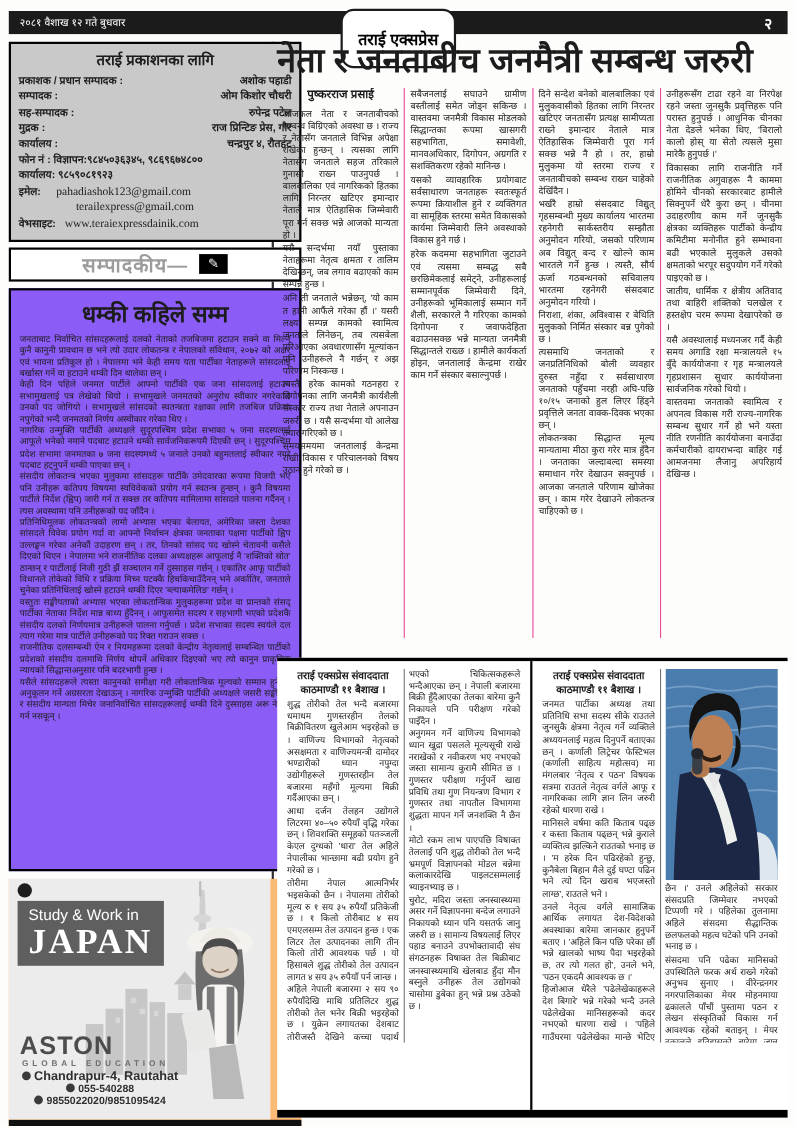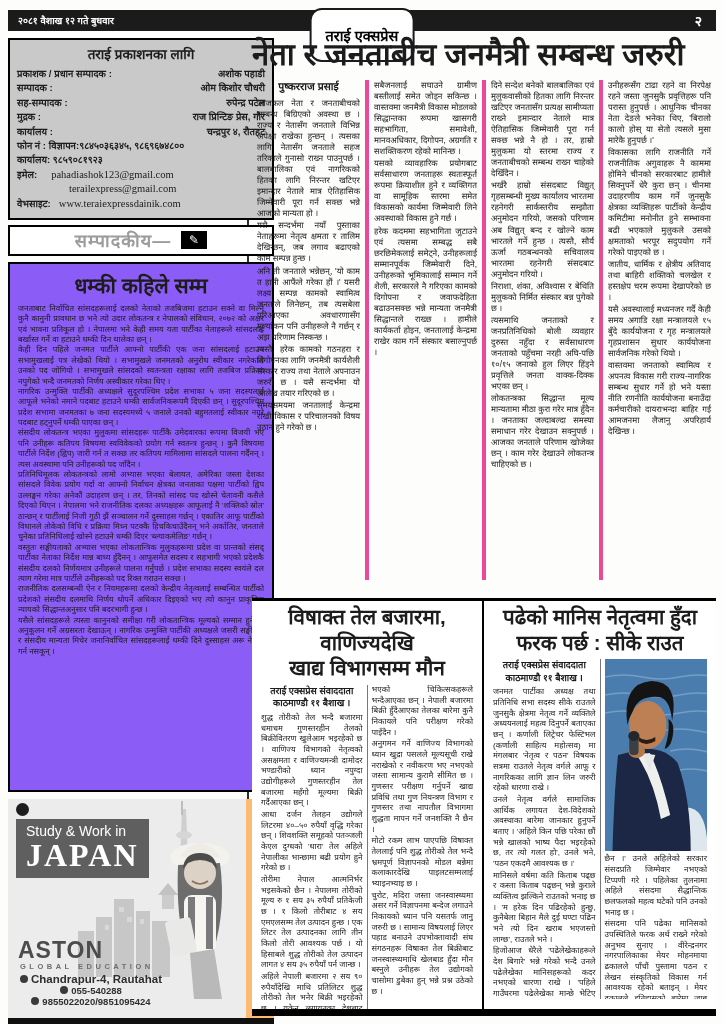--- a/index.html
+++ b/index.html
@@ -7,21 +7,21 @@
   .page {
     position:relative; width:724px; height:1024px; background:#fdfdfc;
     font-family:"Liberation Sans","DejaVu Sans",sans-serif; color:#1c1c1c;
     margin:0 auto; overflow:hidden;
   }
   
   .topbar {
     position:absolute; left:8px; top:10px; width:708px; height:21px;
     background:#1b1b1b; color:#fff; display:flex; align-items:center;
   }
-  .topbar .date { font-size:9.5px; font-weight:bold; padding-left:10px; }
+  .topbar .date { font-size:9.5px; font-weight:normal; padding-left:10px; }
   .topbar .pagenum { font-size:14px; font-weight:bold; margin-left:auto; padding-right:14px; }
   .masthead {
     position:absolute; left:50%; top:-2px; transform:translateX(-50%);
     background:#fff; color:#000; border:2px solid #1b1b1b; border-radius:12px;
     font-size:14.5px; font-weight:bold; padding:15px 14px; white-space:nowrap;
   }
   
   .left-rail { position:absolute; left:8px; top:38px; width:266px; }
   .v-sep { position:absolute; left:247px; top:38px; width:2px; height:978px; background:#2e2e2e; }
 
@@ -52,21 +52,21 @@
   .ad-contact { position:absolute; left:8px; top:174px; width:150px; text-align:center; color:#2f2f2f; }
   .ad-address { font-size:11.5px; font-weight:bold; }
   .ad-phone, .ad-mobile { font-size:9.5px; font-weight:bold; }
   .mini-ico { display:inline-block; width:8px; height:8px; border-radius:50%; background:#3a3a3a; margin-right:3px; }
 
   
   .main-article { position:absolute; left:252px; top:38px; width:464px; height:556px; }
   .main-headline { font-size:31px; font-weight:bold; text-align:left; line-height:1.1; white-space:nowrap; }
   .main-cols { display:flex; margin-top:8px; height:500px; overflow:hidden; }
   .mcol { flex:1 1 0; padding:0 5px; font-size:8.3px; line-height:1.33; text-align:justify; overflow:hidden; }
-  .mcol + .mcol { border-left:4px solid #ec4899; }
+  .mcol + .mcol { border-left:1px solid #ec4899; }
   .byline-center { text-align:center; font-weight:bold; font-size:10.5px; margin-bottom:4px; }
   .mcol .para, .acol .para { margin-bottom:1px; }
 
   
   .bottom-section {
     position:absolute; left:252px; top:598px; width:464px; height:418px;
     border-top:3px solid #000; border-bottom:7px solid #000; display:flex; background:#fff;
   }
   .b-article { width:50%; padding:3px 5px 0; overflow:hidden; }
   .b-article.first { border-right:2px solid #000; }
@@ -239,24 +239,20 @@
             <p class="para">यसै अवस्थालाई मध्यनजर गर्दै केही समय अगाडि रक्षा मन्त्रालयले १५ बुँदे कार्ययोजना र गृह मन्त्रालयले गृहप्रशासन सुधार कार्ययोजना सार्वजनिक गरेको थियो ।</p>
             <p class="para">वास्तवमा जनताको स्वामित्व र अपनत्व विकास गरी राज्य-नागरिक सम्बन्ध सुधार गर्ने हो भने यस्ता नीति रणनीति कार्ययोजना बनाउँदा कर्मचारीको दायराभन्दा बाहिर गई आमजनमा लैजानु अपरिहार्य देखिन्छ ।</p>
           </div>
       </div>
     </div>
   </div>
 
   <div class="bottom-section">
 
     <div class="b-article first">
-      <div class="b-headline">
-        <div>विषाक्त तेल बजारमा, वाणिज्यदेखि</div>
-        <div>खाद्य विभागसम्म मौन</div>
-      </div>
       <div class="b-cols">
         <div class="acol">
           <div class="byline-block">
             <div>तराई एक्सप्रेस संवाददाता</div>
             <div>काठमाण्डौ ११ बैशाख ।</div>
           </div>
           <div>
               <p class="para">शुद्ध तोरीको तेल भन्दै बजारमा धमाधम गुणस्तरहीन तेलको बिक्रीवितरण खुलेआम भइरहेको छ । वाणिज्य विभागको नेतृत्वको असक्षमता र वाणिज्यमन्त्री दामोदर भण्डारीको ध्यान नपुग्दा उद्योगीहरूले गुणस्तरहीन तेल बजारमा महँगो मूल्यमा बिक्री गर्दैआएका छन् ।</p>
               <p class="para">आधा दर्जन तेलहन उद्योगले लिटरमा ४०–५० रुपैयाँ वृद्धि गरेका छन् । शिवशक्ति समूहको पतञ्जली केएल दुग्धको 'धारा' तेल अहिले नेपालीका भान्छामा बढी प्रयोग हुने गरेको छ ।</p>
               <p class="para">तोरीमा नेपाल आत्मनिर्भर भइसकेको छैन । नेपालमा तोरीको मूल्य रु १ सय ३५ रुपैयाँ प्रतिकेजी छ । १ किलो तोरीबाट ४ सय एमएलसम्म तेल उत्पादन हुन्छ । एक लिटर तेल उत्पादनका लागि तीन किलो तोरी आवश्यक पर्छ । यो हिसाबले शुद्ध तोरीको तेल उत्पादन लागत ४ सय ३५ रुपैयाँ पर्न जान्छ ।</p>
@@ -268,34 +264,30 @@
               <p class="para">भएको चिकित्सकहरूले भन्दैआएका छन् । नेपाली बजारमा बिक्री हुँदैआएका तेलका बारेमा कुनै निकायले पनि परीक्षण गरेको पाइँदैन ।</p>
               <p class="para">अनुगमन गर्ने वाणिज्य विभागको ध्यान खुद्रा पसलले मूल्यसूची राखे नराखेको र नवीकरण भए नभएको जस्ता सामान्य कुरामै सीमित छ । गुणस्तर परीक्षण गर्नुपर्ने खाद्य प्रविधि तथा गुण नियन्त्रण विभाग र गुणस्तर तथा नापतौल विभागमा शुद्धता मापन गर्ने जनशक्ति नै छैन ।</p>
               <p class="para">मोटो रकम लाभ पाएपछि विषाक्त तेललाई पनि शुद्ध तोरीको तेल भन्दै भ्रमपूर्ण विज्ञापनको मोडल बन्नेमा कलाकारदेखि पाइलटसम्मलाई भ्याइनभ्याइ छ ।</p>
               <p class="para">चुरोट, मदिरा जस्ता जनस्वास्थ्यमा असर गर्ने विज्ञापनमा बन्देज लगाउने निकायको ध्यान पनि यसतर्फ जानु जरुरी छ । सामान्य विषयलाई लिएर पहाड बनाउने उपभोक्तावादी संघ संगठनहरू विषाक्त तेल बिक्रीबाट जनस्वास्थ्यमाथि खेलबाड हुँदा मौन बस्नुले उनीहरू तेल उद्योगको चासोमा डुबेका हुन् भन्ने प्रश्न उठेको छ ।</p>
             </div>
         </div>
       </div>
     </div>
 
     <div class="b-article">
-      <div class="b-headline">
-        <div>पढेको मानिस नेतृत्वमा हुँदा</div>
-        <div>फरक पर्छ : सीके राउत</div>
-      </div>
       <div class="b-cols">
         <div class="acol">
           <div class="byline-block">
             <div>तराई एक्सप्रेस संवाददाता</div>
             <div>काठमाण्डौ ११ बैशाख ।</div>
           </div>
           <div>
               <p class="para">जनमत पार्टीका अध्यक्ष तथा प्रतिनिधि सभा सदस्य सीके राउतले जुनसुकै क्षेत्रमा नेतृत्व गर्ने व्यक्तिले अध्ययनलाई महत्व दिनुपर्ने बताएका छन् । कर्णाली लिट्रेचर फेस्टिभल (कर्णाली साहित्य महोत्सव) मा मंगलबार 'नेतृत्व र पठन' विषयक सत्रमा राउतले नेतृत्व वर्गले आफू र नागरिकका लागि ज्ञान लिन जरुरी रहेको धारणा राखे ।</p>
+              <p class="para">मानिसले वर्षमा कति किताब पढ्छ र कस्ता किताब पढ्छन् भन्ने कुराले व्यक्तित्व झल्किने राउतको भनाइ छ । 'म हरेक दिन पढिरहेको हुन्छु, कुनैबेला बिहान मैले दुई घण्टा पढिन भने त्यो दिन खराब भएजस्तो लाग्छ', राउतले भने ।</p>
               <p class="para">उनले नेतृत्व वर्गले सामाजिक आर्थिक लगायत देश-विदेशको अवस्थाका बारेमा जानकार हुनुपर्ने बताए । 'अहिले किन पछि परेका छौं भन्ने खालको भाष्य पैदा भइरहेको छ, तर त्यो गलत हो', उनले भने, 'पठन एकदमै आवश्यक छ ।'</p>
-              <p class="para">मानिसले वर्षमा कति किताब पढ्छ र कस्ता किताब पढ्छन् भन्ने कुराले व्यक्तित्व झल्किने राउतको भनाइ छ । 'म हरेक दिन पढिरहेको हुन्छु, कुनैबेला बिहान मैले दुई घण्टा पढिन भने त्यो दिन खराब भएजस्तो लाग्छ', राउतले भने ।</p>
               <p class="para">हिजोआज धेरैले 'पढेलेखेकाहरूले देश बिगारे' भन्ने गरेको भन्दै उनले पढेलेखेका मानिसहरूको कदर नभएको धारणा राखे । 'पहिले गाउँघरमा पढेलेखेका मान्छे भेटिए सम्मान हुन्थ्यो, अहिले त आक्रोश पोखिन्छ,' उनले भने, 'यहाँ पढेलेखेका मान्छेको कदर भइरहेको</p>
             </div>
         </div>
         <div class="acol">
           <svg class="raut-photo" viewBox="0 0 110 192" preserveAspectRatio="none">
             <rect x="0" y="0" width="110" height="192" fill="#4a7dae"></rect>
             <g stroke="#7ea6cc" stroke-width="1.6" fill="none" opacity="0.8">
               <path d="M 0 18 Q 20 14 40 18 T 80 18 T 120 18"></path>
               <path d="M 0 36 Q 20 32 40 36 T 80 36 T 120 36"></path>
               <path d="M 0 54 Q 20 50 40 54 T 80 54 T 120 54"></path>

